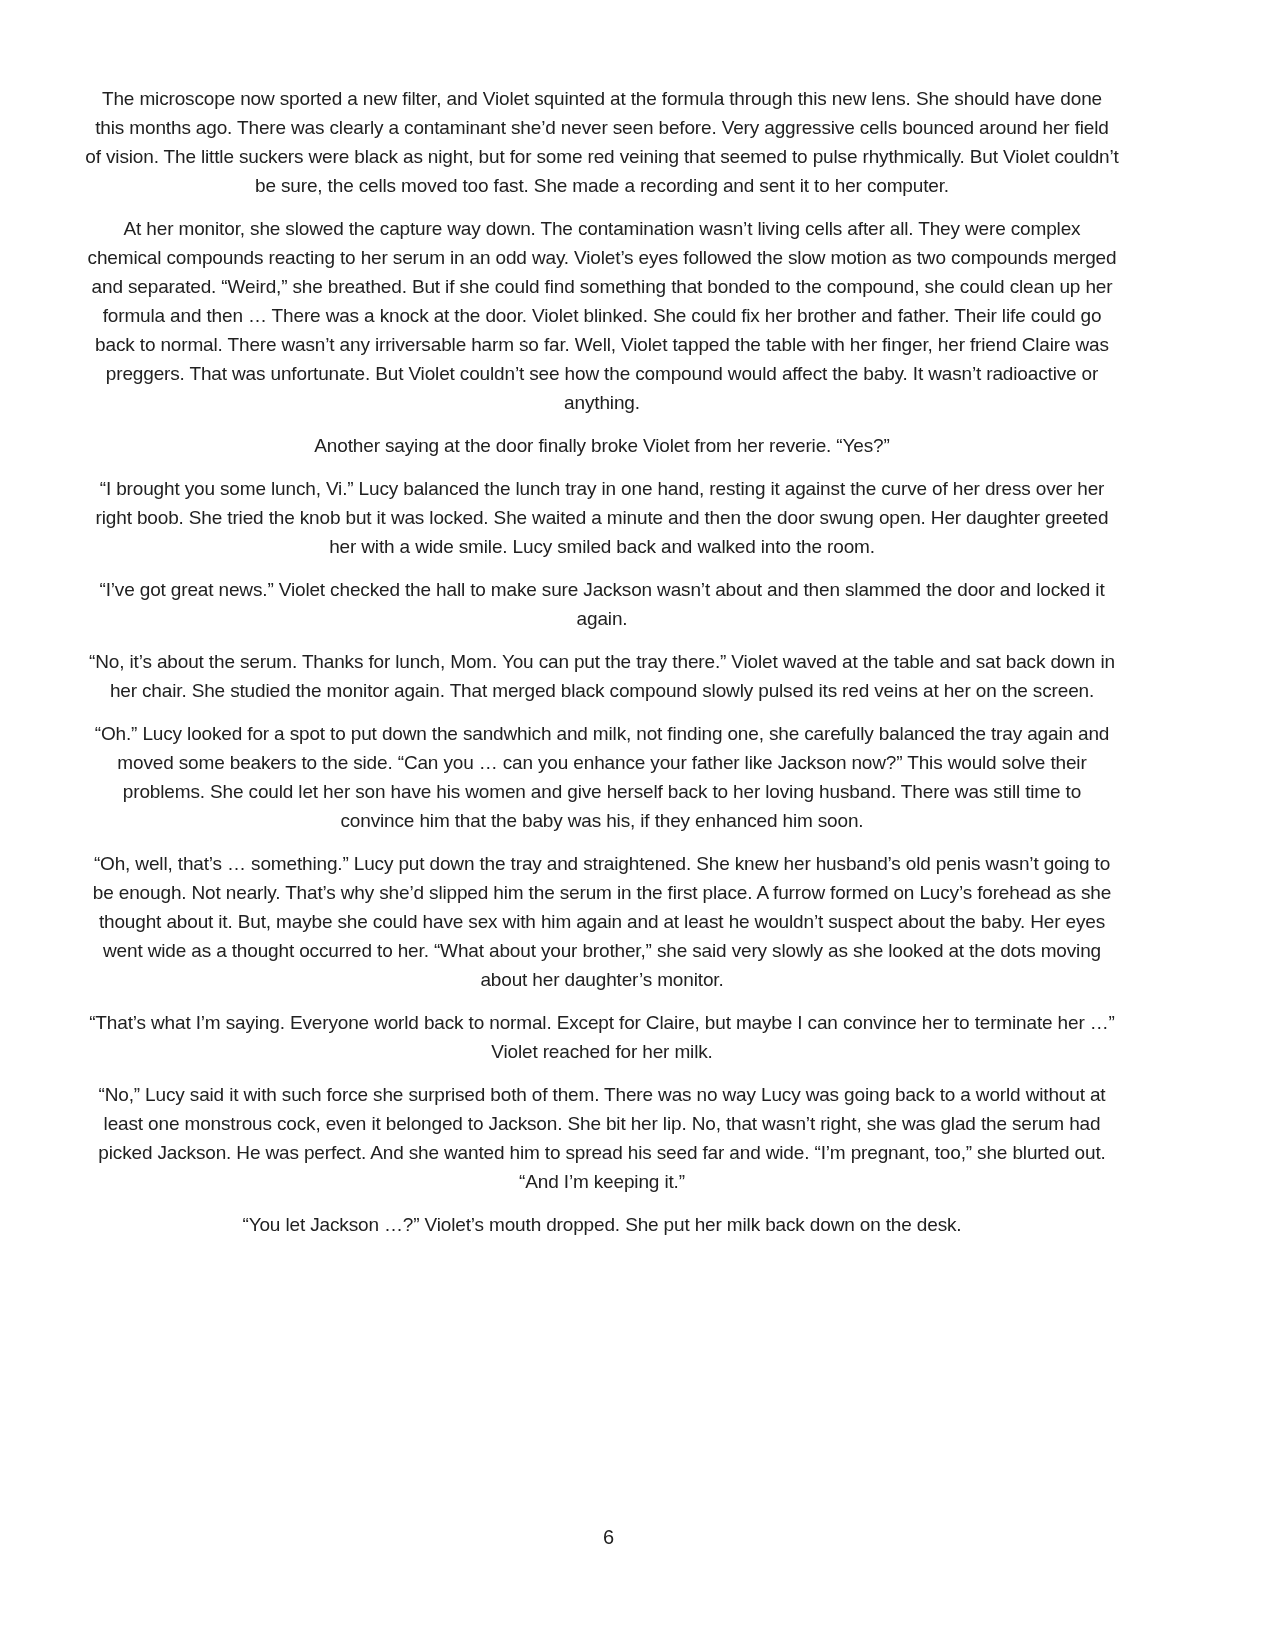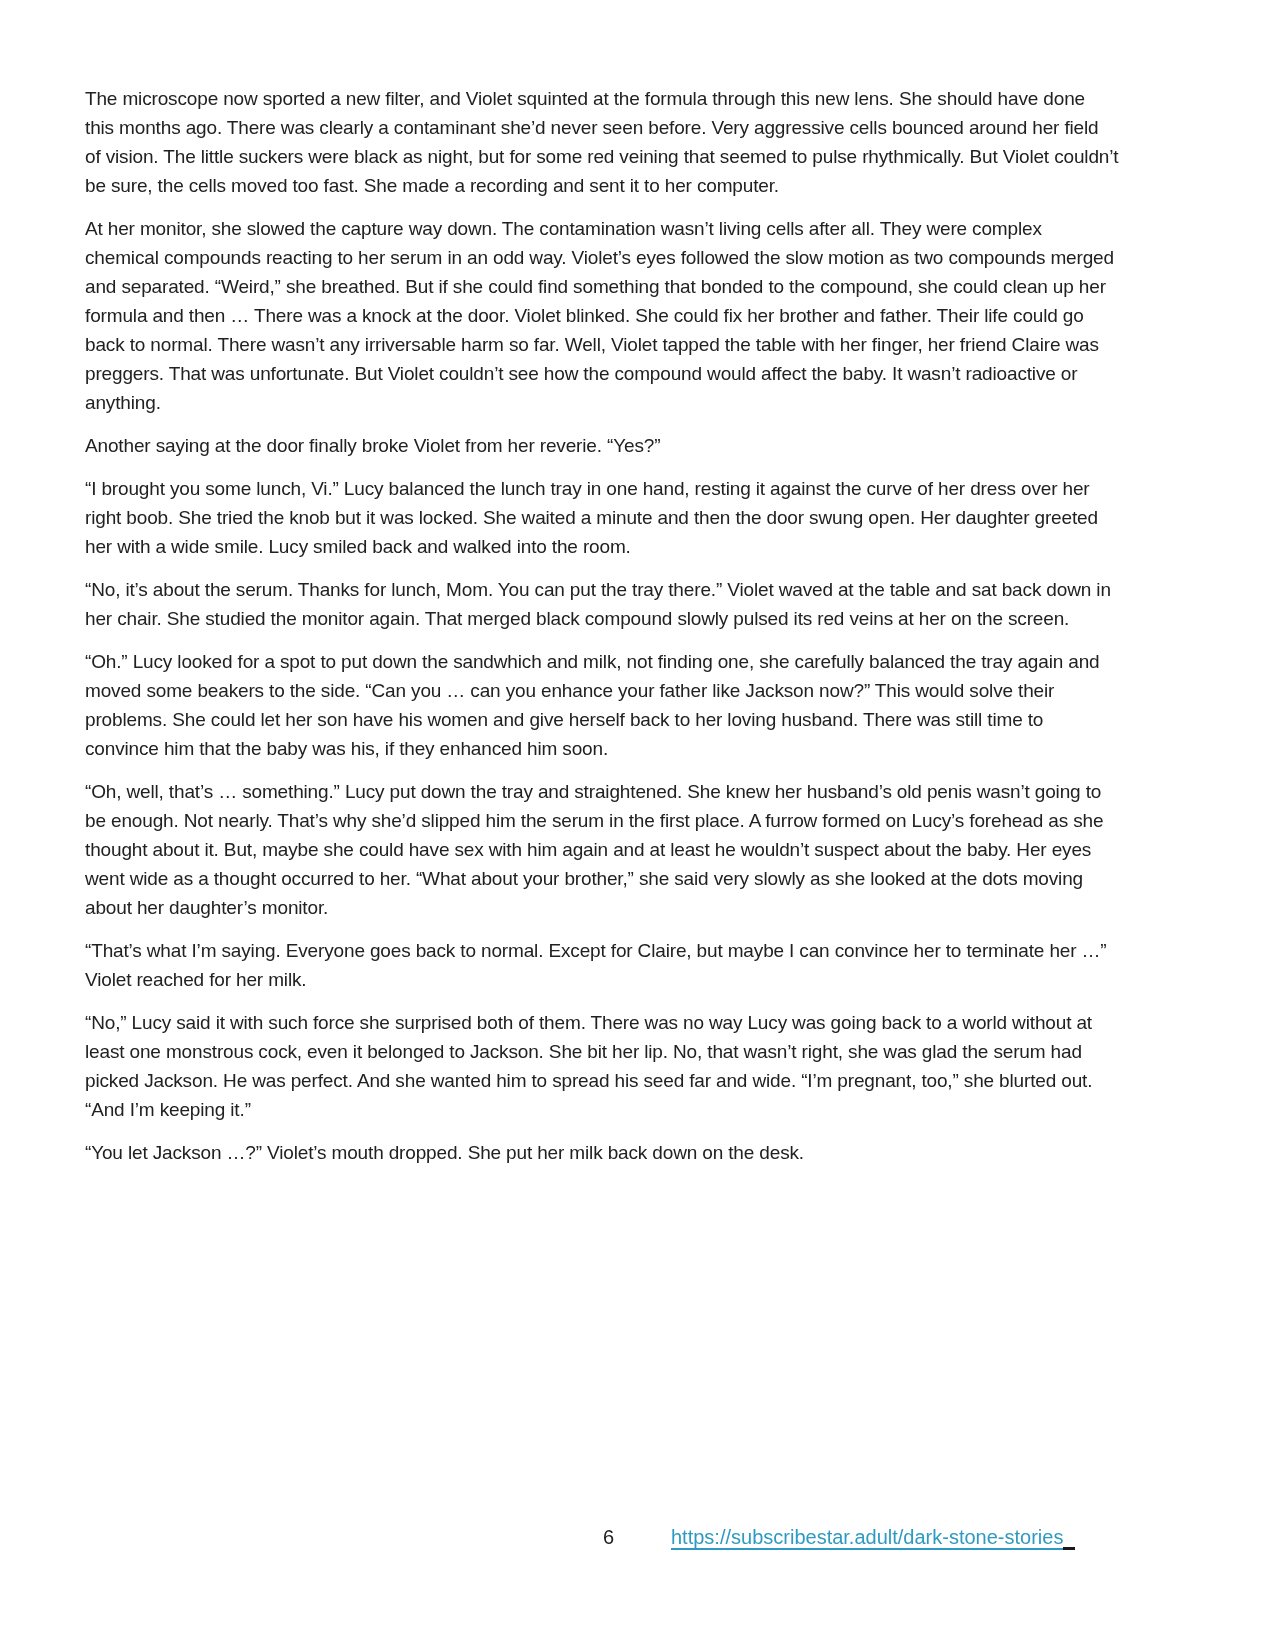--- a/index.html
+++ b/index.html
@@ -17,21 +17,21 @@
   }
   .body-text {
     position: absolute;
     left: 85px;
     top: 84px;
     width: 1034px;
     font-size: 19px;
     line-height: 29px;
     letter-spacing: -0.15px;
     color: #212121;
-    text-align: left;
+    text-align: center;
   }
   .body-text p {
     margin: 0 0 14px 0;
   }
   .footer {
     position: absolute;
     left: 85px;
     top: 1516px;
     width: 1060px;
     height: 44px;
@@ -68,26 +68,26 @@
 </head>
 <body>
 
 <div class="page">
 
   <div class="body-text">
     <p>The microscope now sported a new filter, and Violet squinted at the formula through this new lens. She should have done this months ago. There was clearly a contaminant she’d never seen before. Very aggressive cells bounced around her field of vision. The little suckers were black as night, but for some red veining that seemed to pulse rhythmically. But Violet couldn’t be sure, the cells moved too fast. She made a recording and sent it to her computer.</p>
     <p>At her monitor, she slowed the capture way down. The contamination wasn’t living cells after all. They were complex chemical compounds reacting to her serum in an odd way. Violet’s eyes followed the slow motion as two compounds merged and separated. “Weird,” she breathed. But if she could find something that bonded to the compound, she could clean up her formula and then … There was a knock at the door. Violet blinked. She could fix her brother and father. Their life could go back to normal. There wasn’t any irriversable harm so far. Well, Violet tapped the table with her finger, her friend Claire was preggers. That was unfortunate. But Violet couldn’t see how the compound would affect the baby. It wasn’t radioactive or anything.</p>
     <p>Another saying at the door finally broke Violet from her reverie. “Yes?”</p>
     <p>“I brought you some lunch, Vi.” Lucy balanced the lunch tray in one hand, resting it against the curve of her dress over her right boob. She tried the knob but it was locked. She waited a minute and then the door swung open. Her daughter greeted her with a wide smile. Lucy smiled back and walked into the room.</p>
+    <p>“I’ve got great news.” Violet checked the hall to make sure Jackson wasn’t about and then slammed the door and locked it again.</p>
     <p>“No, it’s about the serum. Thanks for lunch, Mom. You can put the tray there.” Violet waved at the table and sat back down in her chair. She studied the monitor again. That merged black compound slowly pulsed its red veins at her on the screen.</p>
     <p>“Oh.” Lucy looked for a spot to put down the sandwhich and milk, not finding one, she carefully balanced the tray again and moved some beakers to the side. “Can you … can you enhance your father like Jackson now?” This would solve their problems. She could let her son have his women and give herself back to her loving husband. There was still time to convince him that the baby was his, if they enhanced him soon.</p>
     <p>“Oh, well, that’s … something.” Lucy put down the tray and straightened. She knew her husband’s old penis wasn’t going to be enough. Not nearly. That’s why she’d slipped him the serum in the first place. A furrow formed on Lucy’s forehead as she thought about it. But, maybe she could have sex with him again and at least he wouldn’t suspect about the baby. Her eyes went wide as a thought occurred to her. “What about your brother,” she said very slowly as she looked at the dots moving about her daughter’s monitor.</p>
-    <p>“That’s what I’m saying. Everyone goes back to normal. Except for Claire, but maybe I can convince her to terminate her …” Violet reached for her milk.</p>
+    <p>“That’s what I’m saying. Everyone world back to normal. Except for Claire, but maybe I can convince her to terminate her …” Violet reached for her milk.</p>
     <p>“No,” Lucy said it with such force she surprised both of them. There was no way Lucy was going back to a world without at least one monstrous cock, even it belonged to Jackson. She bit her lip. No, that wasn’t right, she was glad the serum had picked Jackson. He was perfect. And she wanted him to spread his seed far and wide. “I’m pregnant, too,” she blurted out. “And I’m keeping it.”</p>
     <p>“You let Jackson …?” Violet’s mouth dropped. She put her milk back down on the desk.</p>
   </div>
 
   <div class="footer">
     <span class="page-num">6</span>
-    <span class="footer-link-wrap"><a href="#" class="footer-link">https://subscribestar.adult/dark-stone-stories</a><span class="link-tail"></span></span>
   </div>
 
 </div>
 
 </body></html>

